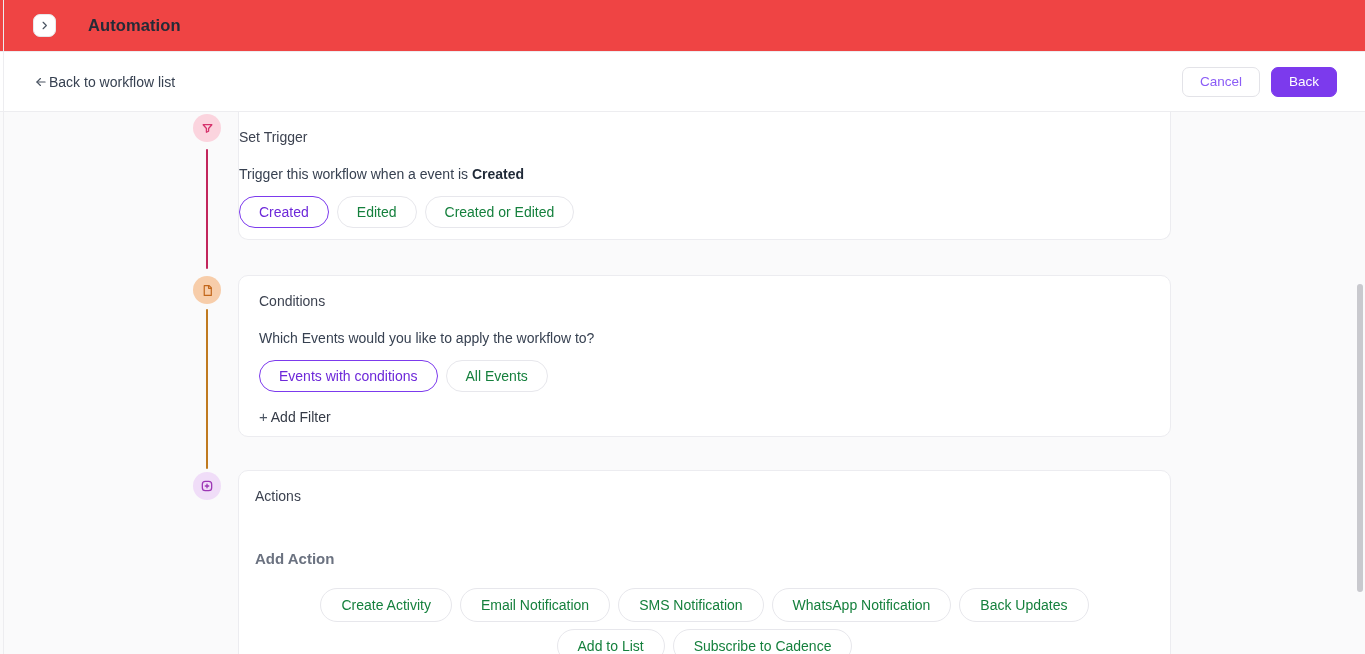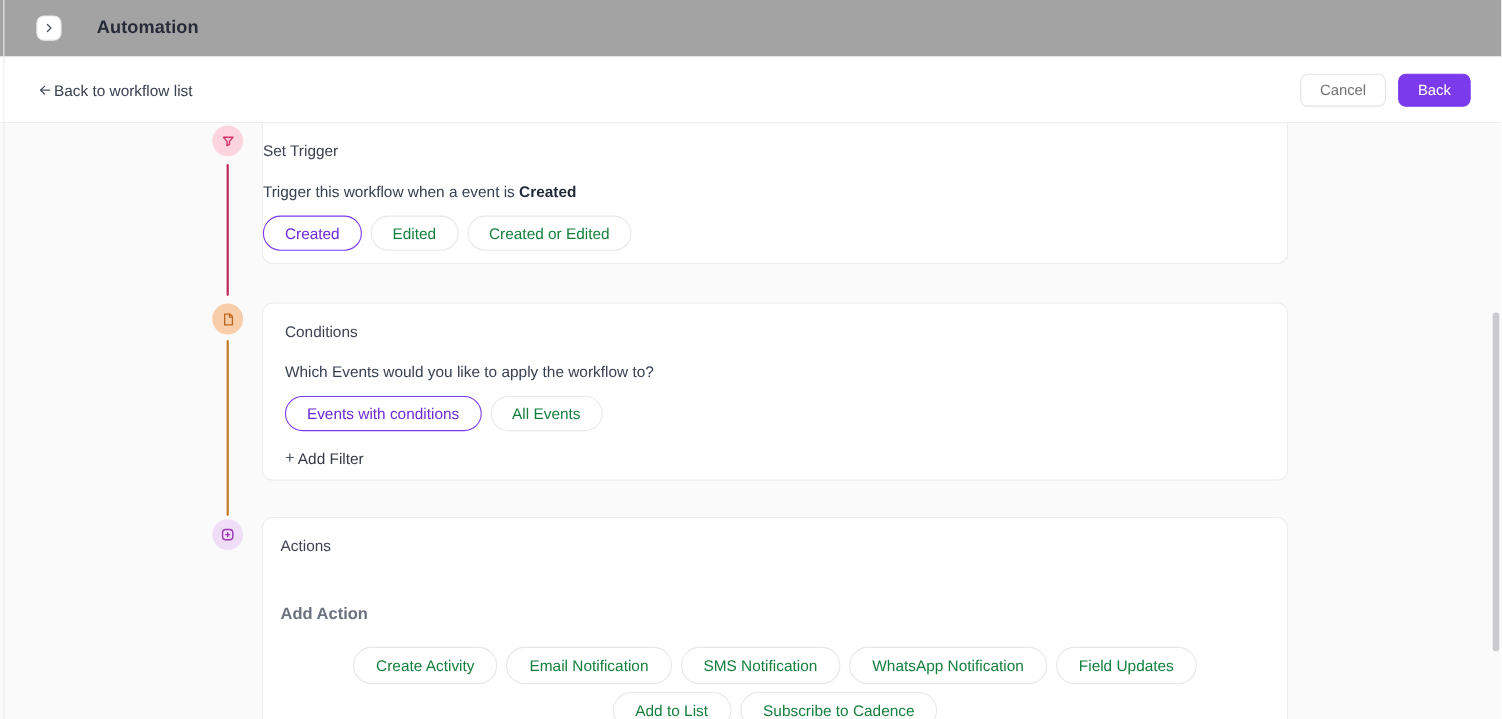--- a/index.html
+++ b/index.html
@@ -11,21 +11,21 @@
     color: #374151;
   }
   .page { position: relative; width: 1365px; height: 654px; overflow: hidden; }
   .left-edge-line {
     position: absolute; left: 3px; top: 0; bottom: 0; width: 1px;
     background: #ededf0; z-index: 5;
   }
 
   
   .app-header {
-    height: 52px; background: #a3a3a3; border-bottom: 1px solid #ededf0;
+    height: 52px; background: #ef4444; border-bottom: 1px solid #ededf0;
     display: flex; align-items: center; padding-left: 33px;
   }
   .collapse-btn {
     width: 23px; height: 23px; border: 1px solid #e7e7ea; border-radius: 7px;
     background: #fff; display: flex; align-items: center; justify-content: center;
     cursor: pointer; color: #4b5563;
   }
   .app-title {
     margin-left: 32px; font-size: 16.5px; font-weight: 700; color: #252b37;
     letter-spacing: .1px;
@@ -41,21 +41,21 @@
     font-size: 14px; color: #374151;
   }
   .back-arrow { color: #4b5563; display: flex; }
   .toolbar-spacer { flex: 1; }
   .btn {
     height: 30px; border-radius: 7px; font-size: 13.5px; cursor: pointer;
     display: inline-flex; align-items: center; justify-content: center;
     font-family: inherit;
   }
   .btn-cancel {
-    background: #fff; border: 1px solid #e3e3e8; color: #737373;
+    background: #fff; border: 1px solid #e3e3e8; color: #8b5cf6;
     padding: 0 17px; margin-right: 11px;
   }
   .btn-save {
     background: #7c3aed; border: 1px solid #7c3aed; color: #fff;
     padding: 0 17px; font-weight: 500;
   }
 
   
   .content {
     position: relative; height: 542px; background: #fafafb; overflow: hidden;
@@ -210,21 +210,21 @@
       </section>
 
       <section class="card card-actions">
         <div class="card-title">Actions</div>
         <div class="add-action-label">Add Action</div>
         <div class="action-pills">
           <button class="pill">Create Activity</button>
           <button class="pill">Email Notification</button>
           <button class="pill">SMS Notification</button>
           <button class="pill">WhatsApp Notification</button>
-          <button class="pill">Field Updates</button>
+          <button class="pill">Back Updates</button>
           <button class="pill">Add to List</button>
           <button class="pill">Subscribe to Cadence</button>
         </div>
       </section>
 
     </div>
   </div>
 
   <div class="scrollbar-thumb"></div>
 </div>

